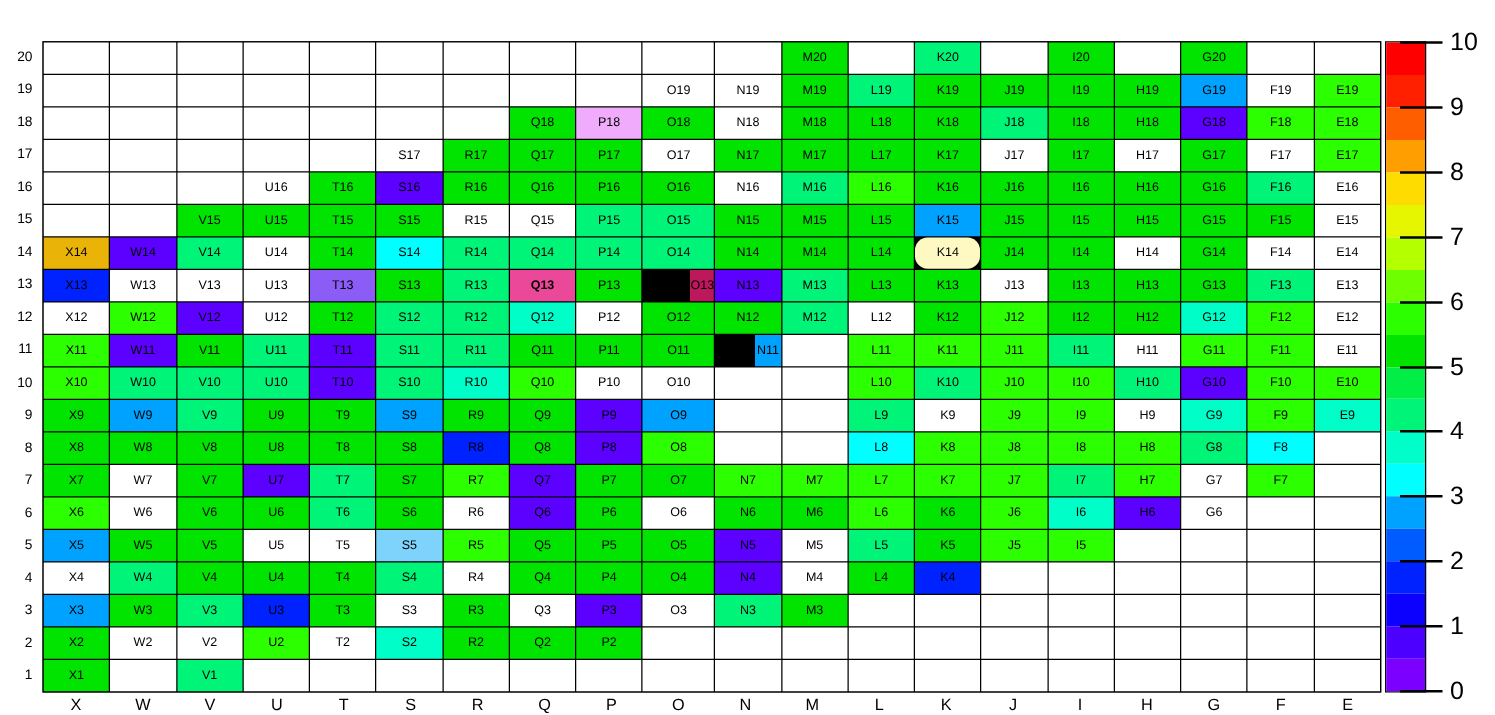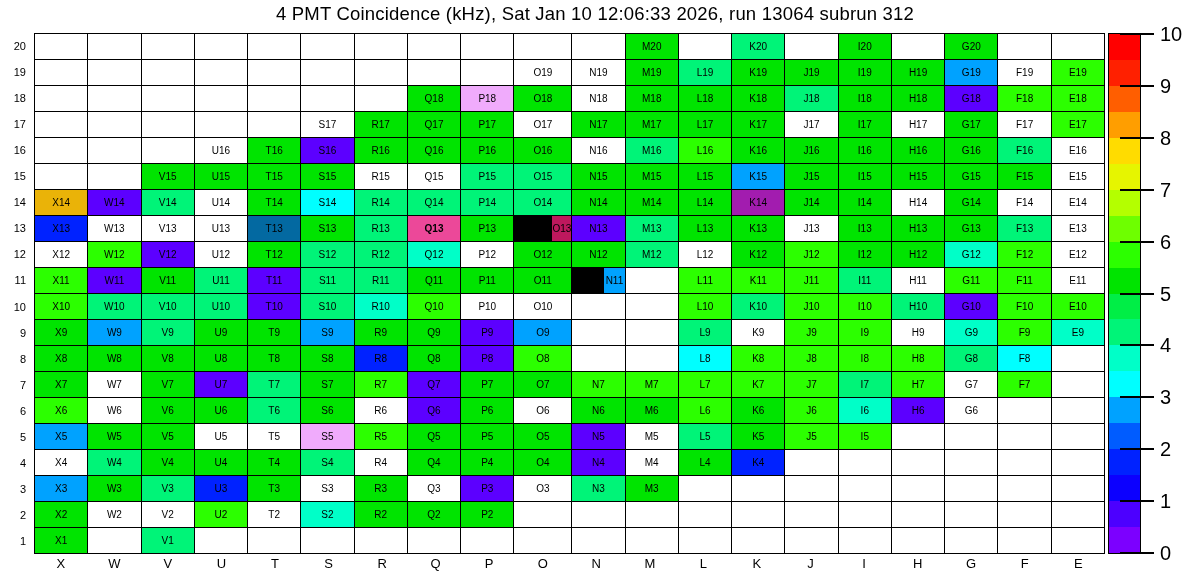--- a/index.html
+++ b/index.html
@@ -22,21 +22,20 @@
             border:1px solid #000;box-sizing:border-box;display:flex;flex-direction:column;}
   .cb-band{flex:1;}
   .cb-ticks{position:absolute;left:1108px;top:33px;width:80px;height:521px;pointer-events:none;}
   .cb-tick{position:absolute;left:12px;width:34px;height:2px;background:#000;transform:translateY(-50%);}
   .cb-tick-label{position:absolute;left:52px;font-size:20px;line-height:1;transform:translateY(-50%);}
 </style>
 </head>
 <body>
 
 <div class="figure">
-  <div class="title">4 PMT Coincidence (kHz), Sat Jan 10 12:06:33 2026, run 13064 subrun 312</div>
   <div class="row-labels">
       <div class="row-label" style="top: 13.025px;">20</div>
       <div class="row-label" style="top: 39.075px;">19</div>
       <div class="row-label" style="top: 65.125px;">18</div>
       <div class="row-label" style="top: 91.175px;">17</div>
       <div class="row-label" style="top: 117.225px;">16</div>
       <div class="row-label" style="top: 143.275px;">15</div>
       <div class="row-label" style="top: 169.325px;">14</div>
       <div class="row-label" style="top: 195.375px;">13</div>
       <div class="row-label" style="top: 221.425px;">12</div>
@@ -179,32 +178,32 @@
       <div class="cell" style="background: rgb(255, 255, 255);">U14</div>
       <div class="cell" style="background: rgb(0, 228, 0);">T14</div>
       <div class="cell" style="background: rgb(0, 255, 255);">S14</div>
       <div class="cell" style="background: rgb(0, 244, 120);">R14</div>
       <div class="cell" style="background: rgb(0, 244, 120);">Q14</div>
       <div class="cell" style="background: rgb(0, 244, 120);">P14</div>
       <div class="cell" style="background: rgb(0, 244, 120);">O14</div>
       <div class="cell" style="background: rgb(0, 228, 0);">N14</div>
       <div class="cell" style="background: rgb(0, 228, 0);">M14</div>
       <div class="cell" style="background: rgb(0, 228, 0);">L14</div>
-      <div class="cell" style="background: #a21caf;">K14</div>
+      <div class="cell" style="background: #fef9c3; border-radius: 10px;">K14</div>
       <div class="cell" style="background: rgb(0, 228, 0);">J14</div>
       <div class="cell" style="background: rgb(0, 228, 0);">I14</div>
       <div class="cell" style="background: rgb(255, 255, 255);">H14</div>
       <div class="cell" style="background: rgb(0, 228, 0);">G14</div>
       <div class="cell" style="background: rgb(255, 255, 255);">F14</div>
       <div class="cell" style="background: rgb(255, 255, 255);">E14</div>
       <div class="cell" style="background: rgb(0, 34, 255);">X13</div>
       <div class="cell" style="background: rgb(255, 255, 255);">W13</div>
       <div class="cell" style="background: rgb(255, 255, 255);">V13</div>
       <div class="cell" style="background: rgb(255, 255, 255);">U13</div>
-      <div class="cell" style="background: #0369a1;">T13</div>
+      <div class="cell" style="background: #8b5cf6;">T13</div>
       <div class="cell" style="background: rgb(0, 228, 0);">S13</div>
       <div class="cell" style="background: rgb(0, 244, 120);">R13</div>
       <div class="cell" style="background: #ec4899; font-weight: bold;">Q13</div>
       <div class="cell" style="background: rgb(0, 228, 0);">P13</div>
       <div class="cell" style="background: #be185d; margin-left: 38px;">O13</div>
       <div class="cell" style="background: rgb(92, 0, 255);">N13</div>
       <div class="cell" style="background: rgb(0, 244, 120);">M13</div>
       <div class="cell" style="background: rgb(0, 228, 0);">L13</div>
       <div class="cell" style="background: rgb(0, 228, 0);">K13</div>
       <div class="cell" style="background: rgb(255, 255, 255);">J13</div>
@@ -351,21 +350,21 @@
       <div class="cell" style="background: rgb(0, 255, 200);">I6</div>
       <div class="cell" style="background: rgb(92, 0, 255);">H6</div>
       <div class="cell" style="background: rgb(255, 255, 255);">G6</div>
       <div class="cell" style="background: rgb(255, 255, 255);"></div>
       <div class="cell" style="background: rgb(255, 255, 255);"></div>
       <div class="cell" style="background: rgb(0, 162, 255);">X5</div>
       <div class="cell" style="background: rgb(0, 228, 0);">W5</div>
       <div class="cell" style="background: rgb(0, 228, 0);">V5</div>
       <div class="cell" style="background: rgb(255, 255, 255);">U5</div>
       <div class="cell" style="background: rgb(255, 255, 255);">T5</div>
-      <div class="cell" style="background: #f0abfc;">S5</div>
+      <div class="cell" style="background: #7dd3fc;">S5</div>
       <div class="cell" style="background: rgb(44, 255, 0);">R5</div>
       <div class="cell" style="background: rgb(0, 228, 0);">Q5</div>
       <div class="cell" style="background: rgb(0, 228, 0);">P5</div>
       <div class="cell" style="background: rgb(0, 228, 0);">O5</div>
       <div class="cell" style="background: rgb(92, 0, 255);">N5</div>
       <div class="cell" style="background: rgb(255, 255, 255);">M5</div>
       <div class="cell" style="background: rgb(0, 244, 120);">L5</div>
       <div class="cell" style="background: rgb(0, 228, 0);">K5</div>
       <div class="cell" style="background: rgb(44, 255, 0);">J5</div>
       <div class="cell" style="background: rgb(44, 255, 0);">I5</div>

